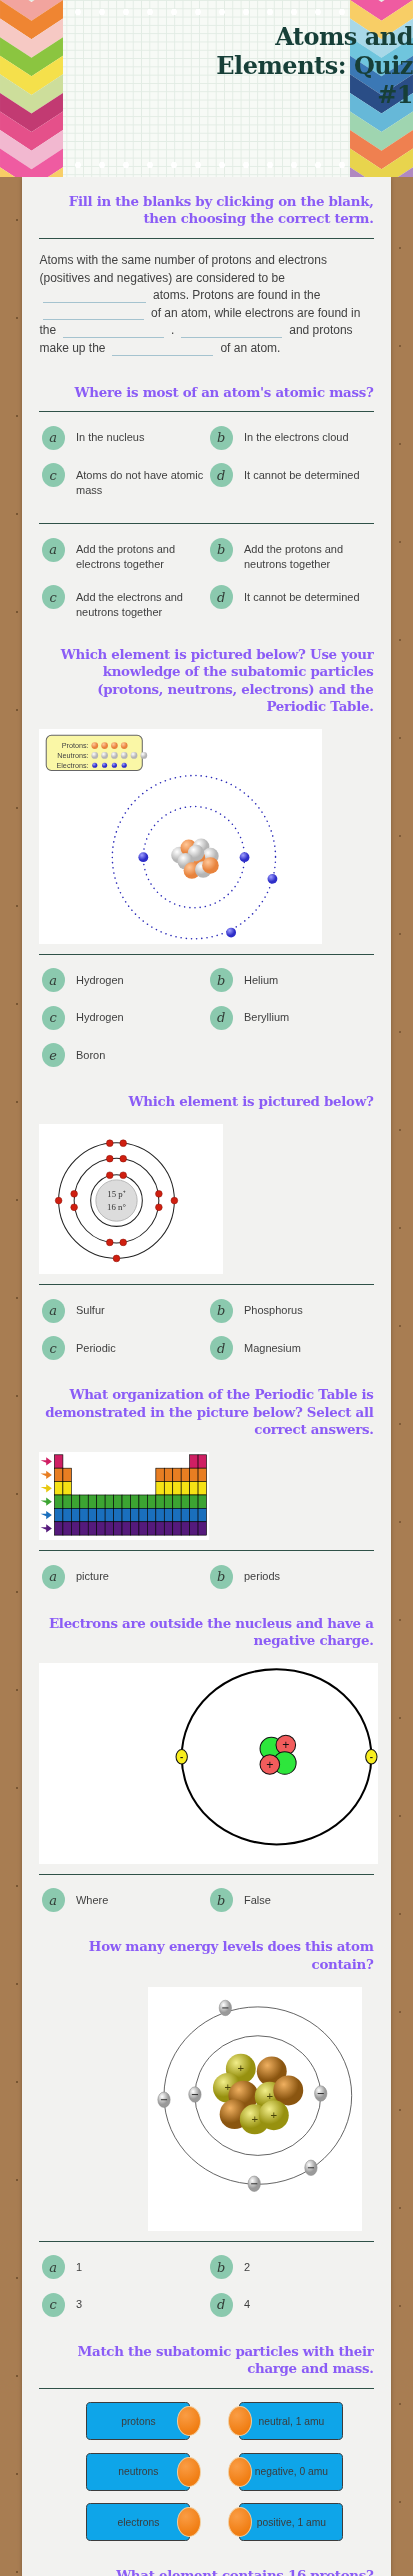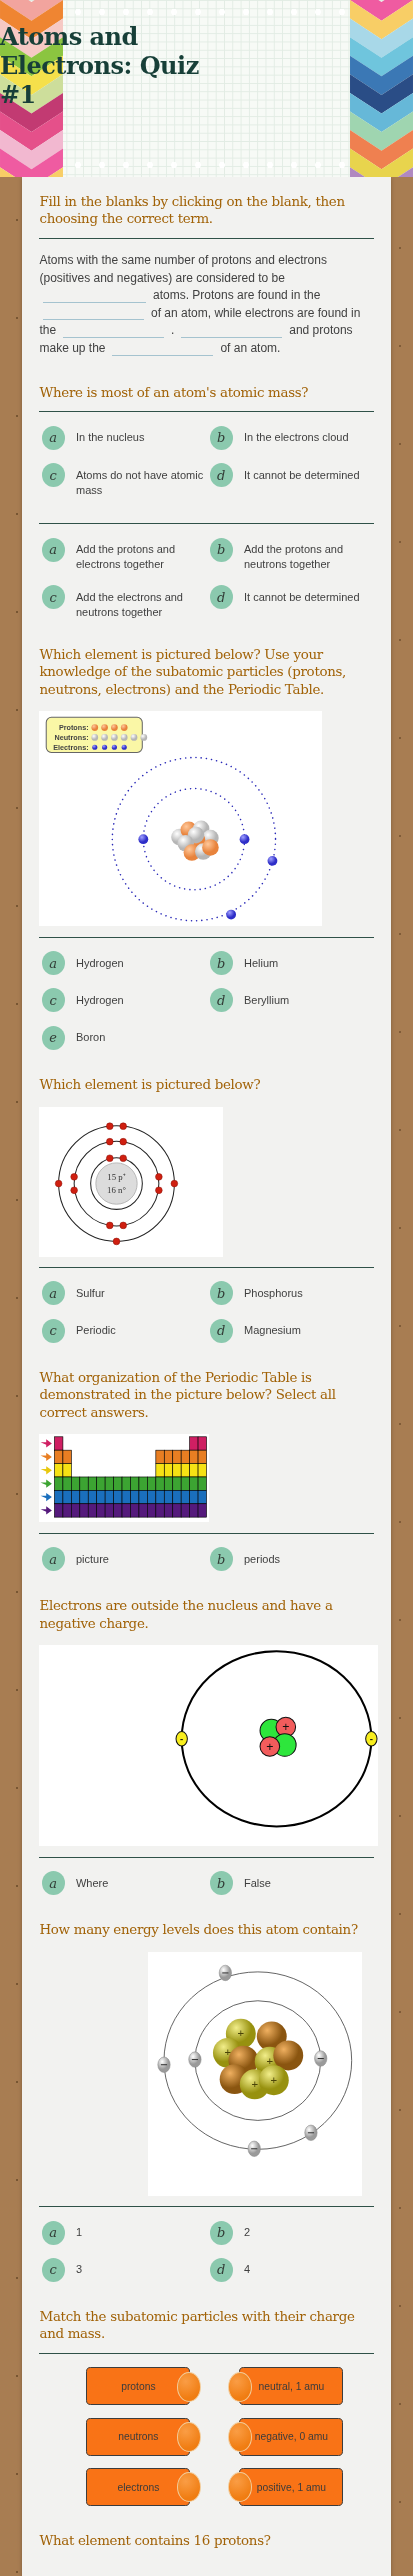--- a/index.html
+++ b/index.html
@@ -30,35 +30,36 @@
   .chevron-band.left{left:0;}
   .chevron-band.right{right:0;}
   .dot-row{
     position:absolute;left:66px;right:66px;height:12.4px;
     background-image:radial-gradient(ellipse 4.6px 5.7px at center, rgba(255,255,255,.95) 60%, transparent 62%);
     background-size:24px 12.4px;background-repeat:repeat-x;
   }
   .dot-row.top{top:6.2px;}
   .dot-row.bottom{bottom:5.2px;}
   .quiz-title{
-    position:relative; z-index:2; text-align:left; padding-top:23px;
+    position:relative; z-index:2; text-align:right; padding-top:23px;
     font-family:"DejaVu Serif", serif; font-weight:bold;
-    font-size:24px; line-height:1.2; color:#173f38; letter-spacing:-0.5px;
+    font-size:24px; line-height:1.2; color:#173f38; letter-spacing:-0.5px;padding-left:36px;
   }
   
   .card{
     width:369px; margin:0 auto; background:#f2f2f0;
     box-shadow:0 1px 4.1px rgba(0,0,0,.25);
     padding:15.5px 13.4px 24px 13.4px; box-sizing:border-box;
   }
   .question{margin-bottom:26px;}
   .q-title{
-    font-family:"DejaVu Serif", serif; font-weight:normal;
-    font-size:13.4px; line-height:1.3; color:#a16207; letter-spacing:-0.3px;
+    font-family:"DejaVu Serif", serif; font-weight:bold;
+    font-size:13.4px; line-height:1.3; color:#8b5cf6; letter-spacing:-0.3px;
     padding:0 4.1px;
+    text-align:right;
   }
   .divider{height:0;border-top:0.8px solid #2f5148;margin:10.3px 4.1px 13.4px 4.1px;}
   
   .cloze{font-size:12px;line-height:17.6px;color:#414141;padding:0 4.1px;}
   .blank{
     display:inline-block;height:12.4px;vertical-align:-3.6px;
     border-bottom:1px solid #a5c3cf;margin:0 3.6px;
   }
   
   .options{display:grid;grid-template-columns:1fr 1fr;row-gap:13.4px;padding-left:6.2px;}
@@ -66,30 +67,30 @@
   .bubble{
     flex:0 0 auto;width:23px;height:24px;border-radius:50%;
     background:#8bc9ae;display:flex;align-items:center;justify-content:center;
     font-family:"DejaVu Serif", serif;font-style:italic;font-size:13px;color:#323d37;
     cursor:pointer;
   }
   .opt-label{font-size:11px;color:#3f3f3f;line-height:1.35;padding-top:4.6px;max-width:129px;}
   
   .q-image{background:#ffffff;margin:13.4px 4.1px 0 4.1px;}
   .q-image svg{display:block;}
-  .img-q4{width:283px;font-weight:bold;}
+  .img-q4{width:283px;}
   .img-q5{width:184px;}
   .img-q6{width:170px;}
   .img-q7{width:339px;}
   .img-q8{width:214px;margin-left:113px;}
   
   .match-rows{padding-left:51px;}
   .match-row{display:flex;align-items:center;margin-bottom:12.4px;}
   .match-box{
-    position:relative;width:102px;height:36px;background:#f97316;
+    position:relative;width:102px;height:36px;background:#0ea5e9;
     border:0.8px solid #3c3c3c;border-radius:4.6px;
     display:flex;align-items:center;justify-content:center;
     font-size:10.3px;color:#3c3c3c;
   }
   .match-box.right{margin-left:49px;}
   .connector{
     position:absolute;width:22px;height:28px;border-radius:50%;
     background:radial-gradient(circle at 35% 30%, #fa9d45, #f07d12 70%);
     border:1px solid #f2cd9c;top:3.1px;cursor:pointer;
   }
@@ -123,21 +124,21 @@
         <polygon fill="#66b8d8" points="0,180 61,220 122,180 122,216 61,256 0,216"></polygon>
         <polygon fill="#9fd5b0" points="0,216 61,256 122,216 122,252 61,292 0,252"></polygon>
         <polygon fill="#ef8050" points="0,252 61,292 122,252 122,288 61,328 0,288"></polygon>
         <polygon fill="#e8d44d" points="0,288 61,328 122,288 122,324 61,364 0,324"></polygon>
         <polygon fill="#b089c0" points="0,324 61,364 122,324 122,360 61,400 0,360"></polygon>
       </svg></div>
   <div class="dot-row top"></div>
   <div class="dot-row bottom"></div>
   <div class="quiz-title">
     <div>Atoms and</div>
-    <div>Electrons: Quiz</div>
+    <div>Elements: Quiz</div>
     <div>#1</div>
   </div>
 </div>
 
 <div class="card">
   <div id="questions">
       <div class="question" id="q1">
         <div class="q-title">Fill in the blanks by clicking on the blank, then choosing the correct term.</div>
         <div class="divider"></div>
         <div class="cloze"><span> Atoms with the same number of protons and electrons (positives and negatives) are considered to be </span><span class="blank" style="width: 103px;"></span><span> atoms. Protons are found in the </span><span class="blank" style="width: 101px;"></span><span> of an atom, while electrons are found in the </span><span class="blank" style="width: 101px;"></span><span> . </span><span class="blank" style="width: 101px;"></span><span> and protons make up the </span><span class="blank" style="width: 101px;"></span><span> of an atom. </span></div>

